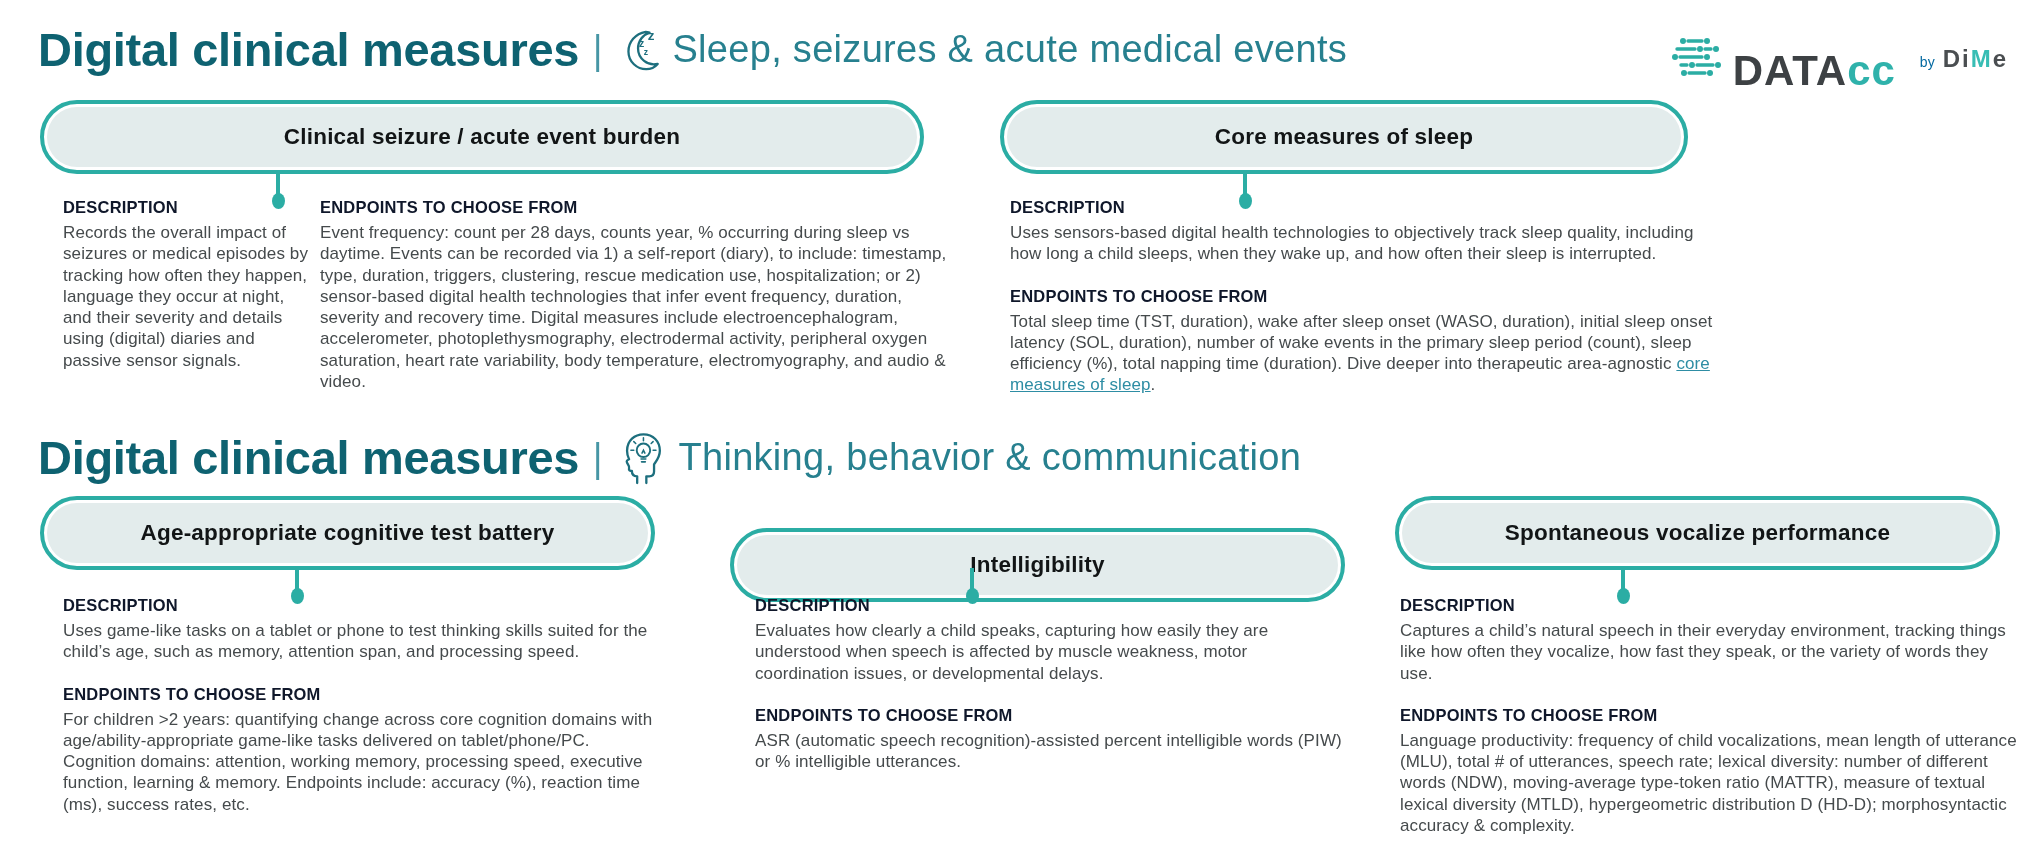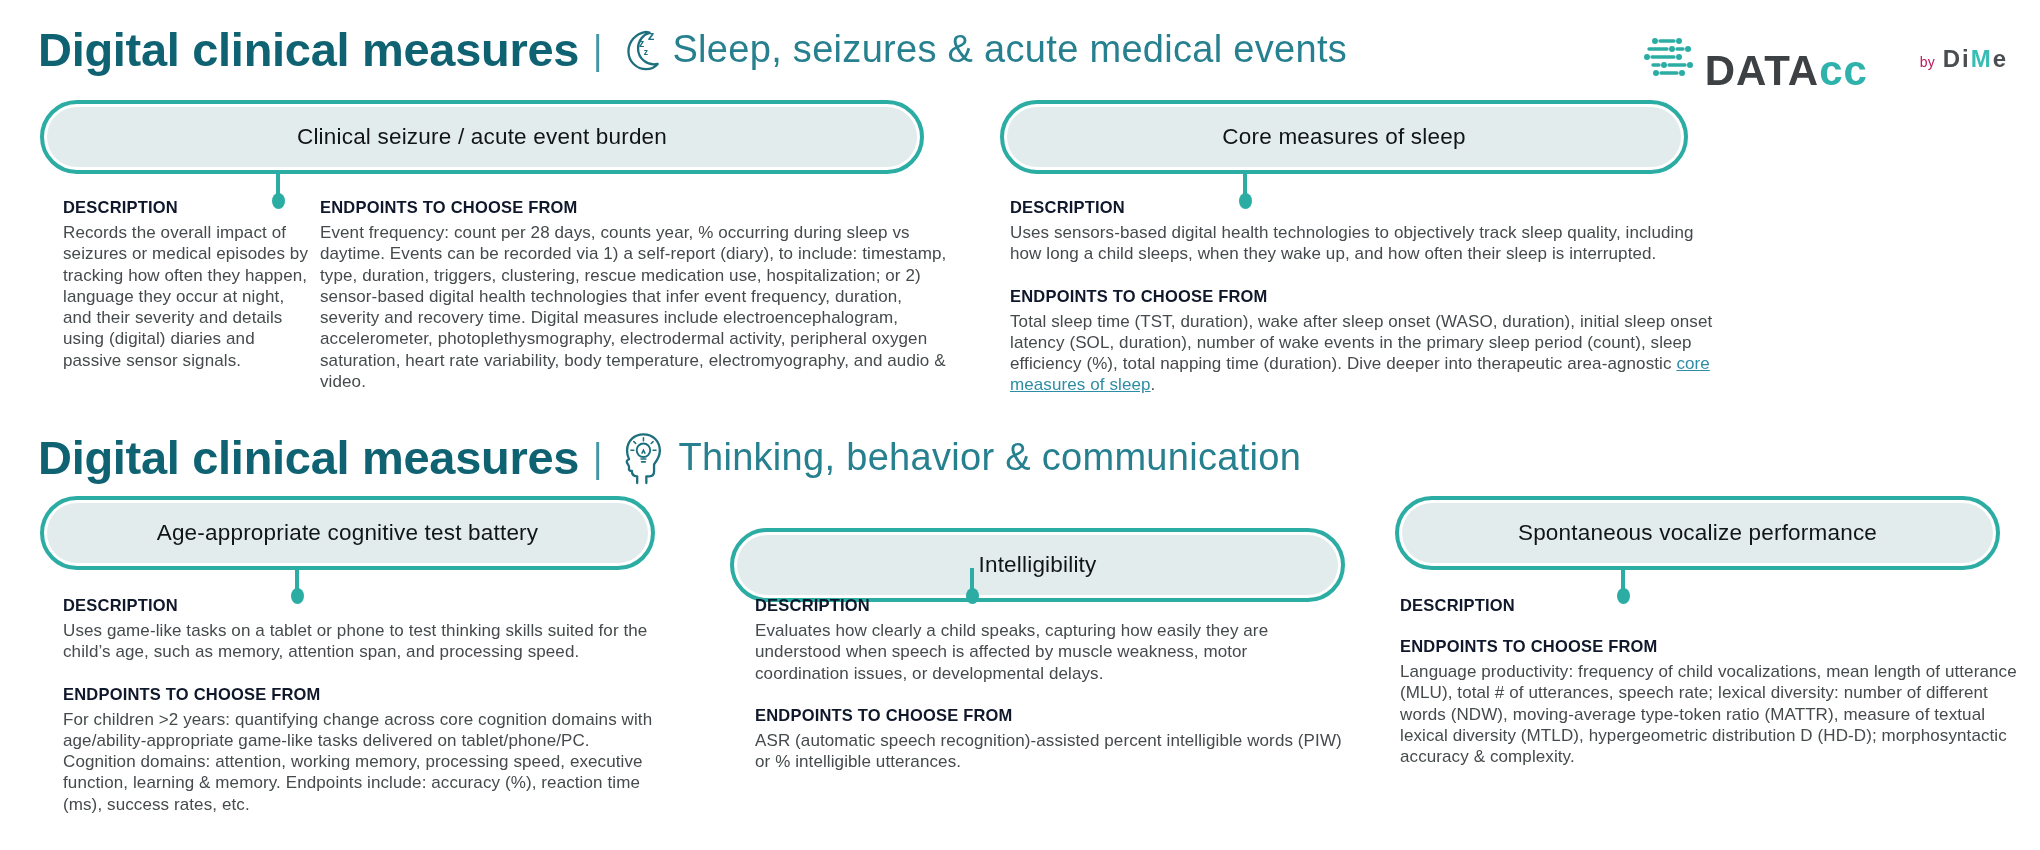--- a/index.html
+++ b/index.html
@@ -12,30 +12,30 @@
   .h-title{font-size:47px;font-weight:800;color:#0e6271;letter-spacing:-0.3px;}
   .h-sep{font-size:36px;font-weight:300;color:#4796a5;padding:0 10px 0 14px;transform:scaleY(1.15);}
   .h-icon{color:#1d6f7e;display:inline-flex;margin:0 10px 0 4px;}
   .h-sub{font-size:38px;font-weight:400;color:#27808f;letter-spacing:0.3px;}
   
   .brandbar{position:absolute;top:26px;right:32px;display:flex;align-items:center;gap:24px;}
   .datacc{display:flex;align-items:center;gap:10px;}
   .logo-word{font-size:42px;font-weight:800;color:#3d4144;letter-spacing:1px;line-height:1;margin-top:24px;}
   .logo-cc{color:#2fb2ab;font-weight:700;}
   .bydime{display:flex;align-items:baseline;gap:8px;}
-  .by{font-size:14px;color:#be185d;font-weight:400;margin-left:28px;}
+  .by{font-size:14px;color:#0369a1;font-weight:400;}
   .dime-word{font-size:24px;font-weight:600;color:#4a4e51;letter-spacing:2px;line-height:1;}
   .dime-m{color:#38bdb4;font-weight:700;}
   
   .pill{
     position:absolute;height:66px;border:4px solid #2bada4;border-radius:40px;
     background:#e3ecec;box-shadow:inset 0 0 0 3px #ffffff;
     display:flex;align-items:center;justify-content:center;
   }
-  .pill span{font-size:22.5px;font-weight:400;color:#121516;letter-spacing:0.2px;}
+  .pill span{font-size:22.5px;font-weight:700;color:#121516;letter-spacing:0.2px;}
   
   .cline{position:absolute;width:4px;background:#2bada4;}
   .cdot{position:absolute;width:13px;height:16px;border-radius:50%;background:#2bada4;}
   
   .col{position:absolute;}
   .label{font-size:16.5px;font-weight:700;color:#0f172a;letter-spacing:0.2px;margin:0 0 5px 0;}
   .label.gap{margin-top:22px;}
   .body{margin:0;font-size:17px;line-height:1.25;color:#454a4c;letter-spacing:0.1px;}
   .link{color:#2e8da4;text-decoration:underline;cursor:pointer;}
 </style>
@@ -162,17 +162,18 @@
 
   <div class="col" style="left:755px;top:596px;width:588px;">
     <div class="label">DESCRIPTION</div>
     <p class="body">Evaluates how clearly a child speaks, capturing how easily they are understood when speech is affected by muscle weakness, motor coordination issues, or developmental delays.</p>
     <div class="label gap">ENDPOINTS TO CHOOSE FROM</div>
     <p class="body">ASR (automatic speech recognition)-assisted percent intelligible words (PIW) or % intelligible utterances.</p>
   </div>
 
   <div class="col" style="left:1400px;top:596px;width:618px;">
     <div class="label">DESCRIPTION</div>
+    <p class="body">Captures a child’s natural speech in their everyday environment, tracking things like how often they vocalize, how fast they speak, or the variety of words they use.</p>
     <div class="label gap">ENDPOINTS TO CHOOSE FROM</div>
     <p class="body">Language productivity: frequency of child vocalizations, mean length of utterance (MLU), total # of utterances, speech rate; lexical diversity: number of different words (NDW), moving-average type-token ratio (MATTR), measure of textual lexical diversity (MTLD), hypergeometric distribution D (HD-D); morphosyntactic accuracy &amp; complexity.</p>
   </div>
 
 </div>
 
 </body></html>

